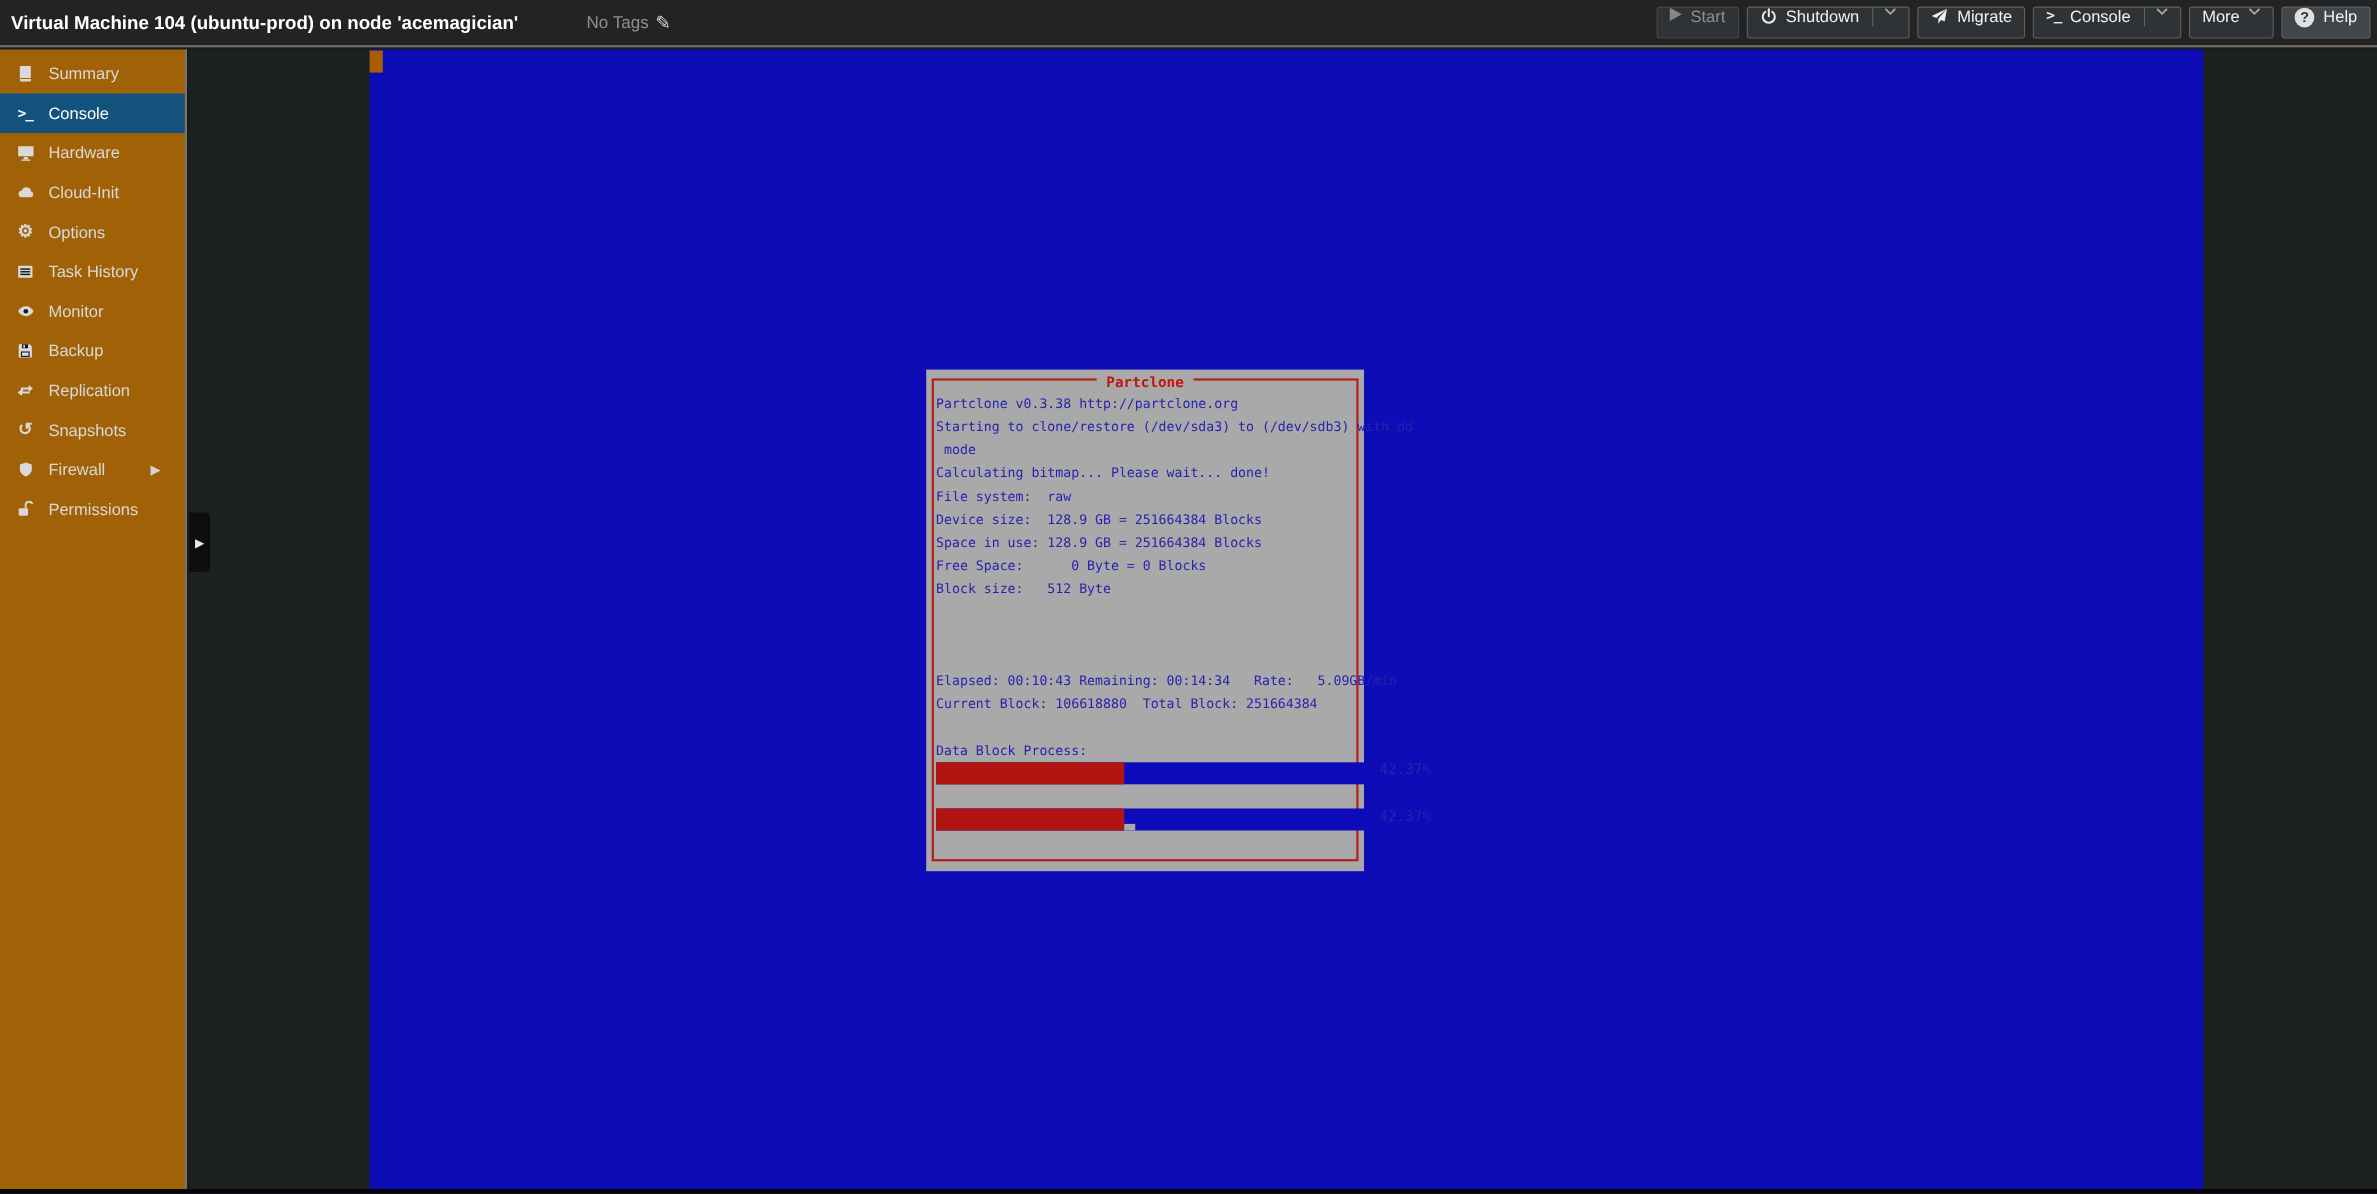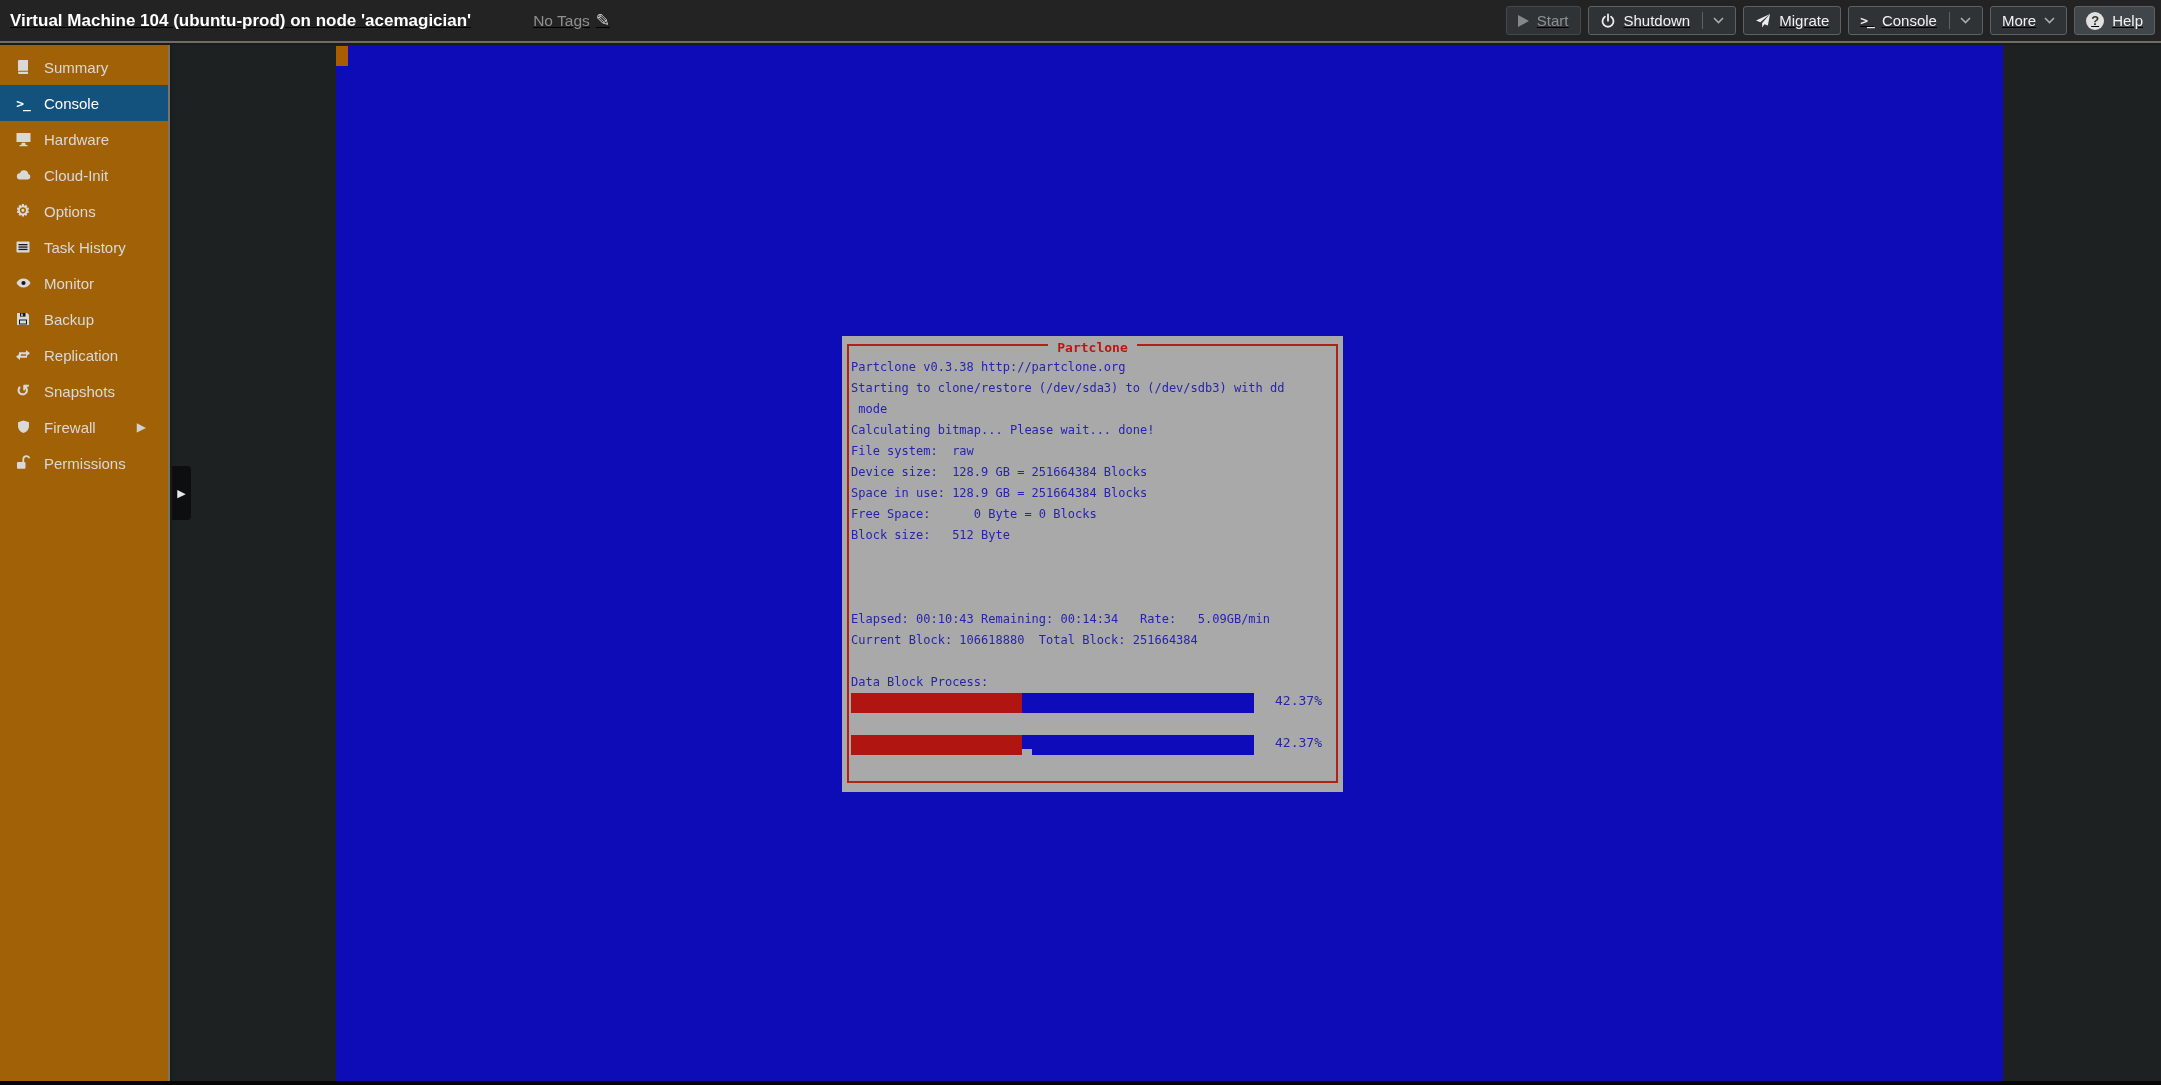--- a/index.html
+++ b/index.html
@@ -2,28 +2,28 @@
 <html><head>
 <meta charset="utf-8">
 <style>
   * { margin:0; padding:0; box-sizing:border-box; }
   html,body { width:2161px; height:1085px; background:#141617; overflow:hidden;
               font-family:"Liberation Sans", sans-serif; }
   #app { position:relative; width:2161px; height:1085px; background:#191c1d; }
 
   
   .header { position:absolute; top:0; left:0; right:0; height:43px; background:#232323;
-            border-bottom:2px solid #6f6d64; display:flex; align-items:center; padding:0 4px 0 10px;text-decoration:underline; }
+            border-bottom:2px solid #6f6d64; display:flex; align-items:center; padding:0 4px 0 10px; }
   .vm-title { color:#ffffff; font-size:17px; font-weight:bold; white-space:nowrap; }
   .tags-wrap { margin-left:62px; display:flex; align-items:center; gap:6px; }
   .tags-label { color:#8f8f8f; font-size:15.5px; }
   .pencil { color:#d6d6d6; font-size:17px; line-height:1; cursor:pointer; }
   .header-spacer { flex:1; }
   .btn-row { display:flex; align-items:center; gap:7px; padding-right:2px; }
-  .btn { height:29px; display:flex; align-items:center; padding:0 11px; background:#2f3336;
+  .btn { height:29px; display:flex; align-items:flex-start; padding:0 11px; background:#2f3336;
          border:1px solid #5c6164; border-radius:3px; color:#f2f2f2; font-size:15px;
          white-space:nowrap; cursor:pointer; gap:8px; }
   .btn.disabled { color:#8f9294; border-color:#46494c; cursor:default; }
   .btn.light { background:#41464a; }
   .btn .divider { width:1px; height:17px; background:#5c6164; margin:0 2px 0 4px; }
   .play-tri { width:0; height:0; border-left:11px solid #85888a; border-top:6.5px solid transparent;
               border-bottom:6.5px solid transparent; }
   .term-glyph { font-family:"DejaVu Sans Mono", monospace; font-weight:bold; font-size:13px;
                 letter-spacing:-1px; color:#ececec; }
   .qmark { width:18px; height:18px; border-radius:50%; background:#e0e0e0; color:#2e3234;
@@ -42,21 +42,21 @@
   
   .content { position:absolute; top:45px; left:172px; right:0; bottom:4px; background:#1d2121; }
   .vnc-screen { position:absolute; left:164px; top:0; width:1667px; height:1037px; background:#0e0cb6; }
   .vnc-cursor { position:absolute; left:0; top:1px; width:12px; height:20px; background:#a85e00; }
   .panel-expander { position:absolute; left:0; top:421px; width:19px; height:54px; background:#0c0e0f;
                     border-radius:0 4px 4px 0; display:flex; align-items:center; justify-content:center;
                     color:#e8e8e8; font-size:11px; cursor:pointer; }
   .bottom-edge { position:absolute; left:0; bottom:0; width:100%; height:4px; background:#060606; }
 
   
-  .pc-dialog { position:absolute; left:506px; top:291px; width:501px; height:456px; background:#a9a9a9;
+  .pc-dialog { position:absolute; left:506px; top:291px; width:398px; height:456px; background:#a9a9a9;
                font-family:"DejaVu Sans Mono", monospace; }
   .pc-border { position:absolute; left:5px; right:5px; top:8px; bottom:9px; border:2px solid #b2201a; }
   .pc-title-row { position:absolute; top:1px; left:0; right:0; text-align:center; }
   .pc-title-row span { display:inline-block; background:#a9a9a9; padding:0 9px; color:#c0140e;
                        font-size:13px; line-height:20px; font-weight:bold; }
   .pc-body { position:absolute; left:9px; right:9px; top:21px; }
   .tline { height:21px; font-size:12px; line-height:21px; white-space:pre; color:#2823ae; }
   .sp1 { height:21px; } .sp3 { height:63px; }
   .bar-row { height:21px; display:flex; align-items:flex-start; }
   .bar { position:relative; width:403px; height:20px; background:#0d0bba; flex:none; }

